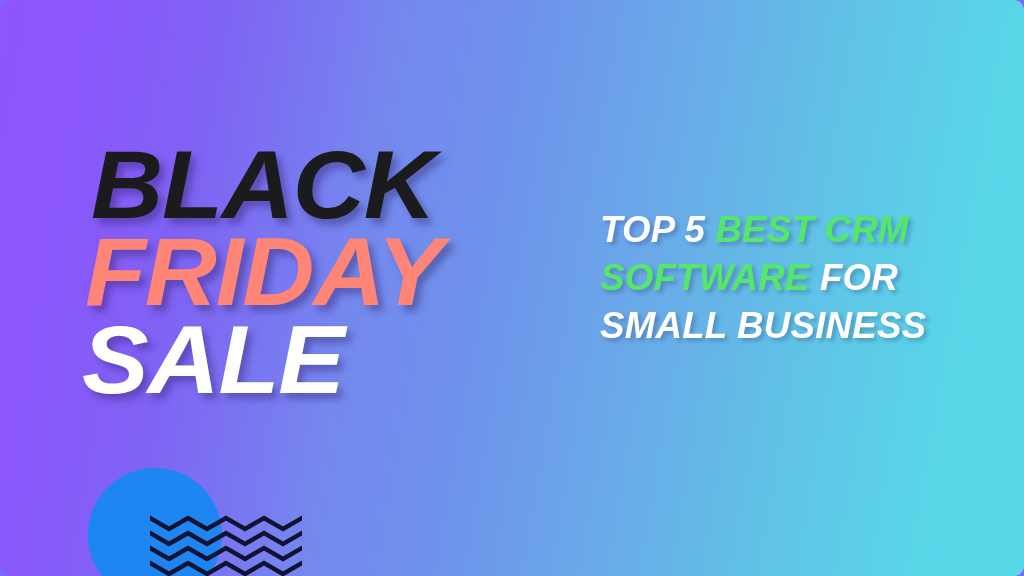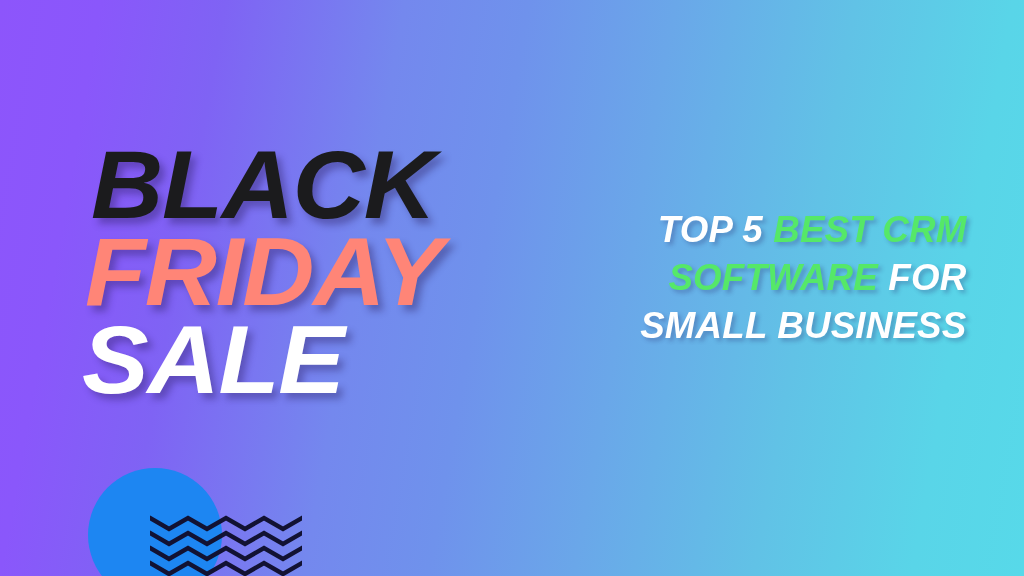--- a/index.html
+++ b/index.html
@@ -24,20 +24,21 @@
     background: linear-gradient(100deg,
         #8d55fb 0%,
         #8a57fb 9%,
         #7f63f4 20%,
         #7488ee 36%,
         #6f92ec 47%,
         #6aa7e9 60%,
         #61c2e6 76%,
         #59d5e8 90%,
         #57d9e9 100%);
+    border-radius: 10px;
   }
 
   #circle-shape {
     position: absolute;
     left: 88px;
     top: 468px;
     width: 134px;
     height: 134px;
     border-radius: 50%;
     background: #1d86f2;
@@ -90,24 +91,23 @@
     font-size: 97px;
     color: #ffffff;
     text-shadow: 5px 6px 7px rgba(40, 25, 90, 0.36);
     margin-top: 2px;
     margin-left: 0px;
   }
 
   
   #subhead-block {
     position: absolute;
-    left: 587px;
+    left: 600px;
     top: 206px;
     width: 372px;
-    text-align: right;
   }
 
   .subhead-line {
     display: block;
     font-family: "Liberation Sans", sans-serif;
     font-weight: bold;
     font-style: italic;
     font-size: 36px;
     line-height: 1.33;
     letter-spacing: 0.005em;

